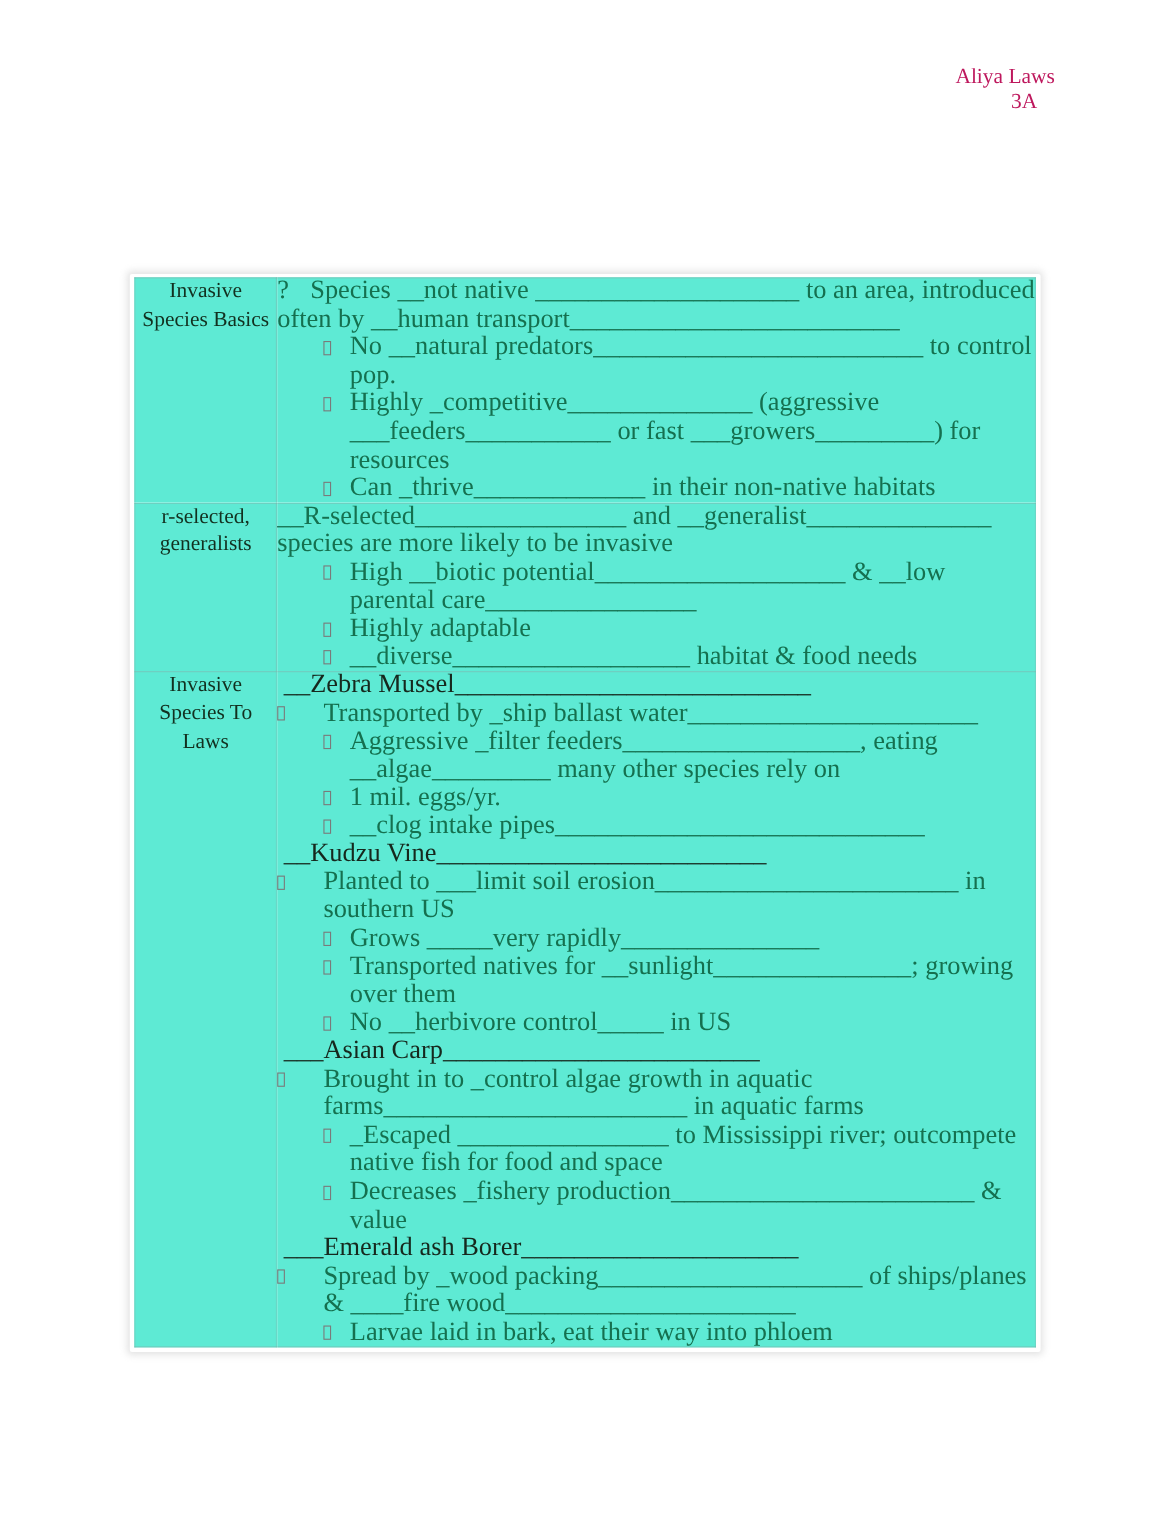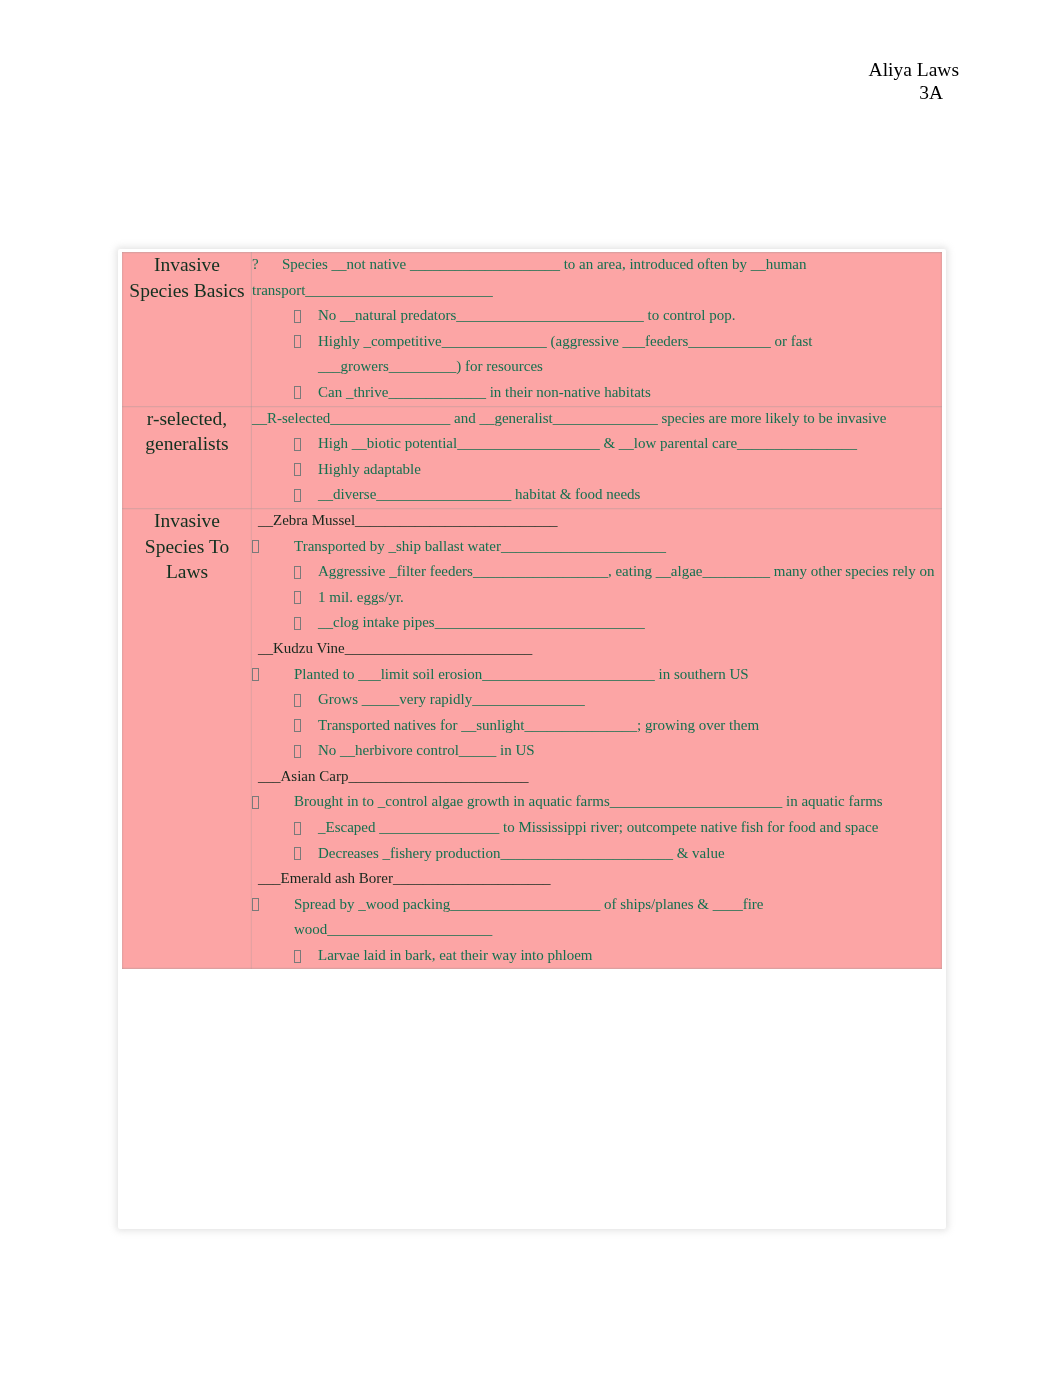--- a/index.html
+++ b/index.html
@@ -24,21 +24,21 @@
   }
 
   
   .doc-header {
     position: absolute;
     top: 58px;
     right: 103px;
     text-align: right;
     font-size: 19.5px;
     line-height: 23px;
-    color: #000000;
+    color: #be185d;
   }
   .doc-header .line2 {
     margin-right: 16px;
   }
 
   
   .doc-title {
     position: absolute;
     top: 220px;
     left: 126px;
@@ -53,39 +53,39 @@
     position: absolute;
     top: 252px;
     left: 122px;
     width: 820px;
     border-collapse: collapse;
     background: #ffffff;
   }
   .notes-table td {
     vertical-align: top;
     padding: 0;
-    background: #fca5a5;
+    background: #5eead4;
   }
 
   
   .cell-label {
     width: 130px;
     text-align: center;
     font-size: 19.5px;
     line-height: 25.6px;
     color: #12301f;
     padding: 12px 6px 10px 6px;
     box-shadow:
       inset 0 1.2px 0 rgba(150,150,150,0.30),
       inset -1.2px 0 0 rgba(150,150,150,0.30),
       inset 1.2px 0 0 rgba(150,150,150,0.22);
     position: relative;
   }
   .cell-body {
-    font-size: 15px;
+    font-size: 24px;
     line-height: 25.6px;
     color: #15704f;
     padding: 12px 12px 10px 0px;
     box-shadow:
       inset 0 1.2px 0 rgba(150,150,150,0.30),
       inset -1.2px 0 0 rgba(150,150,150,0.22);
     position: relative;
   }
   .notes-table tr:last-child .cell-label,
   .notes-table tr:last-child .cell-body {

